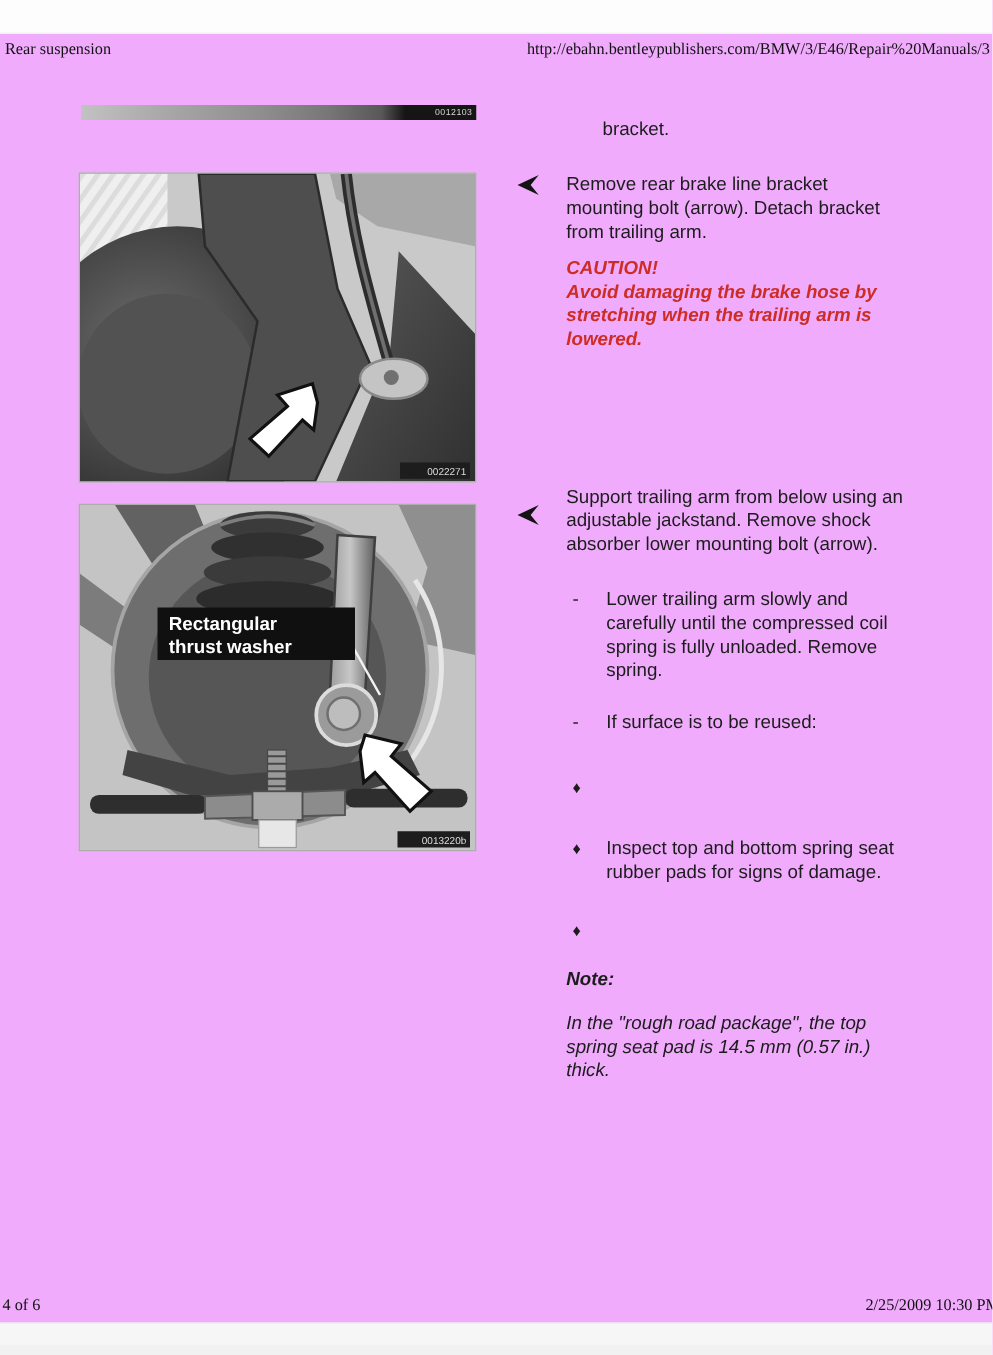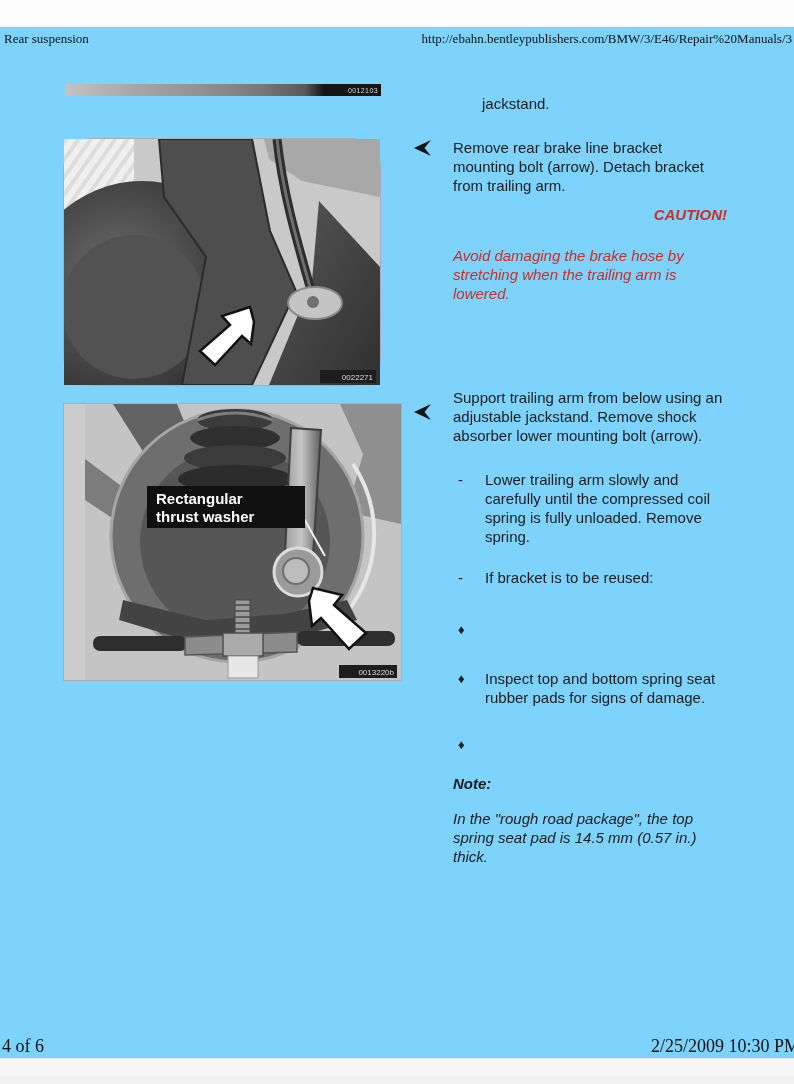--- a/index.html
+++ b/index.html
@@ -1,67 +1,67 @@
 <!DOCTYPE html>
 <html><head>
 <meta charset="utf-8">
 <style>
   html,body{margin:0;padding:0;background:#fff;}
-  .page{position:relative;width:794px;height:1084px;background:#7dd3fc;overflow:hidden;
+  .page{position:relative;width:794px;height:1084px;background:#f0abfc;overflow:hidden;
         font-family:"Liberation Sans",sans-serif;color:#1c1c1c;}
   .top-chrome{position:absolute;left:0;top:0;width:794px;height:26px;background:#fdfdfd;
         border-bottom:1px solid #f1f1f1;}
   .hdr{position:absolute;top:31px;font-family:"Liberation Serif",serif;font-size:13px;color:#111;white-space:nowrap;}
   .hdr-left{left:4px;}
   .hdr-right{right:2px;}
   .img-strip{position:absolute;left:65px;top:84px;width:316px;height:12px;
         background:linear-gradient(90deg,#c2c2c2 0%,#a7a7a7 22%,#8f8f8f 45%,#787878 62%,#585858 76%,#151515 82%,#151515 100%);
         display:flex;align-items:center;justify-content:flex-end;}
   .img-strip .code{font-size:7px;color:#d8d8d8;padding-right:3px;letter-spacing:.4px;}
   .photo{position:absolute;left:63px;border:1px solid #adadad;background:#cccccc;line-height:0;}
-  .photo1{top:138px;width:316px;height:246px;border-radius:30px;}
-  .photo2{top:403px;width:316px;height:276px;padding-left:21px;}
+  .photo1{top:138px;width:316px;height:246px;}
+  .photo2{top:403px;width:316px;height:276px;}
   .col{position:absolute;width:274px;font-size:15px;line-height:19px;}
   .colA{left:453px;top:138px;}
   .colB{left:453px;top:388px;}
   .subframe{position:absolute;left:482px;top:94px;font-size:15px;line-height:19px;}
   p{margin:0;}
   .b{font-weight:normal;}
-  .caution-title{margin-top:10px;color:#cc2d24;font-weight:bold;font-style:italic;text-align:right;}
-  .caution-body{margin-top:22px;color:#cc2d24;font-weight:normal;font-style:italic;}
+  .caution-title{margin-top:10px;color:#cc2d24;font-weight:bold;font-style:italic;}
+  .caution-body{color:#cc2d24;font-weight:bold;font-style:italic;}
   .step-arrow{position:absolute;left:412px;width:20px;height:18px;}
   .arrow1{top:139px;} .arrow2{top:403px;}
   .li{display:flex;}
   .li .marker{flex:none;width:27px;margin-left:5px;}
   .li.diamond .marker{font-size:13px;}
   .m-t25{margin-top:25px;} .m-t22{margin-top:22px;} .m-t33{margin-top:33px;}
   .m-t30{margin-top:30px;} .m-t28{margin-top:28px;} .m-t20{margin-top:20px;} .m-t16{margin-top:16px;}
   .note-title{font-weight:bold;font-style:italic;}
   .note-body{font-style:italic;}
-  .ftr{position:absolute;top:1036px;font-family:"Liberation Serif",serif;font-size:18px;color:#111;white-space:nowrap;}
+  .ftr{position:absolute;top:1036px;font-family:"Liberation Serif",serif;font-size:13px;color:#111;white-space:nowrap;}
   .ftr-left{left:2px;}
   .ftr-right{right:-6px;}
   .footer-band{position:absolute;left:0;top:1058px;width:794px;height:26px;background:#f6f6f6;border-top:1px solid #ececec;}
   .footer-band .inner{position:absolute;left:0;bottom:0;width:100%;height:9px;background:#f1f1f1;}
 </style>
 </head>
 <body>
 
 <div class="page">
 
   <div class="top-chrome"></div>
 
   <div class="hdr hdr-left">Rear suspension</div>
   <div class="hdr hdr-right">http://ebahn.bentleypublishers.com/BMW/3/E46/Repair%20Manuals/3</div>
 
   <div class="img-strip">
     <span class="code">0012103</span>
   </div>
 
-  <p class="subframe">jackstand.</p>
+  <p class="subframe">bracket.</p>
 
   <div class="photo photo1">
     <svg width="316" height="246" viewBox="0 0 316 246">
       <defs>
         <pattern id="stripes" width="10" height="10" patternTransform="rotate(35)" patternUnits="userSpaceOnUse">
           <rect width="10" height="10" fill="#efefef"></rect>
             <rect width="4" height="10" fill="#dcdcdc"></rect>
         </pattern>
         <radialGradient id="plate" cx="40%" cy="40%">
             <stop offset="0%" stop-color="#6d6d6d"></stop>
@@ -150,21 +150,21 @@
 
   <div class="col colB">
     <p><span>Support trailing arm from below using an adjustable jackstand. Remove shock absorber lower mounting bolt (</span><span class="b">arrow</span><span>).</span></p>
 
     <div class="li m-t25">
       <span class="marker">-</span>
       <span>Lower trailing arm slowly and carefully until the compressed coil spring is fully unloaded. Remove spring.</span>
     </div>
     <div class="li m-t22">
       <span class="marker">-</span>
-      <span>If bracket is to be reused:</span>
+      <span>If surface is to be reused:</span>
     </div>
 
     <div class="li diamond m-t33">
       <span class="marker">♦</span>
     </div>
     <div class="li diamond m-t30">
       <span class="marker">♦</span>
       <span>Inspect top and bottom spring seat rubber pads for signs of damage.</span>
     </div>
     <div class="li diamond m-t28">

